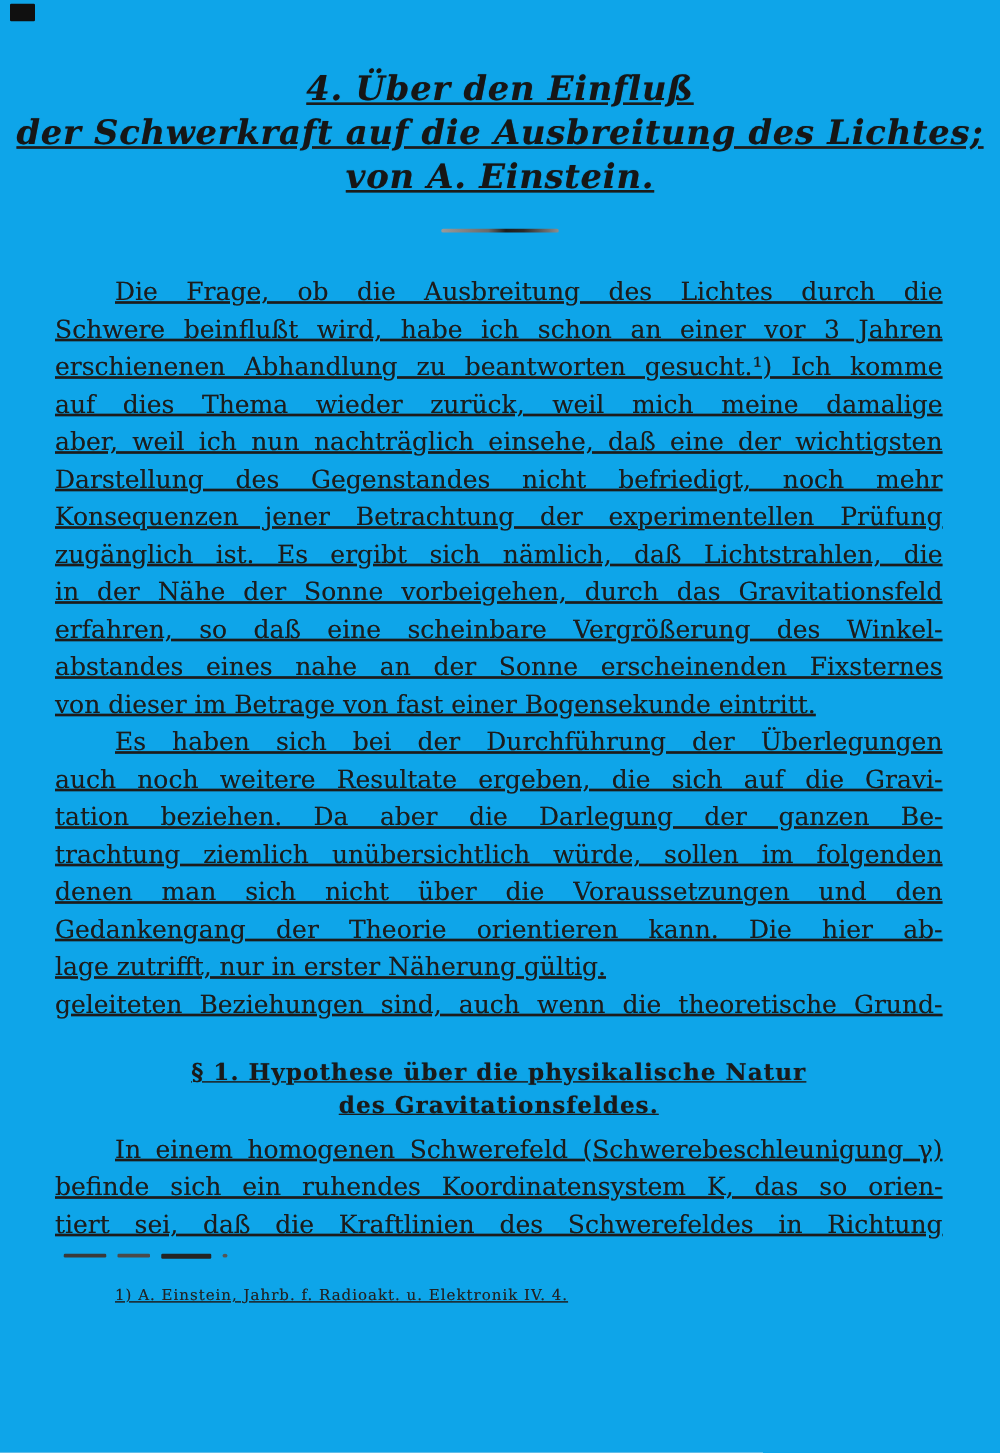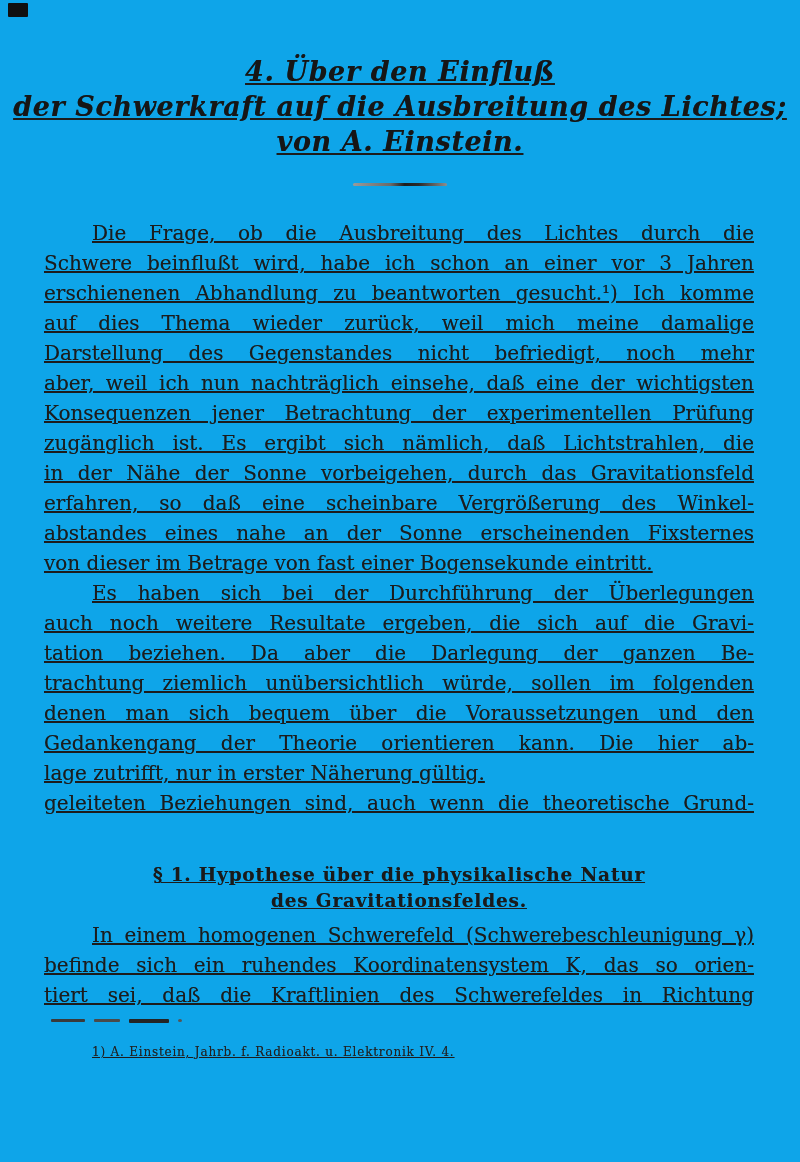--- a/index.html
+++ b/index.html
@@ -50,21 +50,21 @@
     text-shadow: 0 0 0.5px rgba(25,25,25,0.5);
   }
   .line {
     text-align: justify;
     text-align-last: justify;
     white-space: normal;
   }
   .line.indent { text-indent: 48px; }
   .line.noj { text-align-last: left; }
   .section-heading {
-    margin-top: 44px;
+    margin-top: 28px;
     text-align: center;
     font-weight: bold;
     font-size: 18.5px;
     line-height: 26px;
     letter-spacing: 0.8px;
     color: #1a1a1a;
     text-shadow: 0 0 0.6px rgba(25,25,25,0.5);
   }
   .para3 { margin-top: 6px; }
   .footnote-sep {
@@ -108,36 +108,36 @@
 
   <div class="title-sep"></div>
 
   <div class="body-text">
 
     <div>
       <div class="line indent">Die Frage, ob die Ausbreitung des Lichtes durch die</div>
       <div class="line">Schwere beinflußt wird, habe ich schon an einer vor 3 Jahren</div>
       <div class="line">erschienenen Abhandlung zu beantworten gesucht.¹) Ich komme</div>
       <div class="line">auf dies Thema wieder zurück, weil mich meine damalige</div>
+      <div class="line">aber, weil ich nun nachträglich einsehe, daß eine der wichtigsten</div>
       <div class="line">Darstellung des Gegenstandes nicht befriedigt, noch mehr</div>
-      <div class="line">aber, weil ich nun nachträglich einsehe, daß eine der wichtigsten</div>
       <div class="line">Konsequenzen jener Betrachtung der experimentellen Prüfung</div>
       <div class="line">zugänglich ist.  Es ergibt sich nämlich, daß Lichtstrahlen, die</div>
       <div class="line">in der Nähe der Sonne vorbeigehen, durch das Gravitationsfeld</div>
       <div class="line">erfahren, so daß eine scheinbare Vergrößerung des Winkel-</div>
       <div class="line">abstandes eines nahe an der Sonne erscheinenden Fixsternes</div>
       <div class="line noj">von dieser im Betrage von fast einer Bogensekunde eintritt.</div>
     </div>
 
     <div>
       <div class="line indent">Es haben sich bei der Durchführung der Überlegungen</div>
       <div class="line">auch noch weitere Resultate ergeben, die sich auf die Gravi-</div>
       <div class="line">tation beziehen.  Da aber die Darlegung der ganzen Be-</div>
       <div class="line">trachtung ziemlich unübersichtlich würde, sollen im folgenden</div>
-      <div class="line">denen man sich bequem über die Voraussetzungen und den</div>
+      <div class="line">denen man sich nicht über die Voraussetzungen und den</div>
       <div class="line">Gedankengang der Theorie orientieren kann.  Die hier ab-</div>
       <div class="line noj">lage zutrifft, nur in erster Näherung gültig.</div>
       <div class="line">geleiteten Beziehungen sind, auch wenn die theoretische Grund-</div>
     </div>
 
     <div class="section-heading">
       <div>§ 1.  Hypothese über die physikalische Natur</div>
       <div>des Gravitationsfeldes.</div>
     </div>
 

